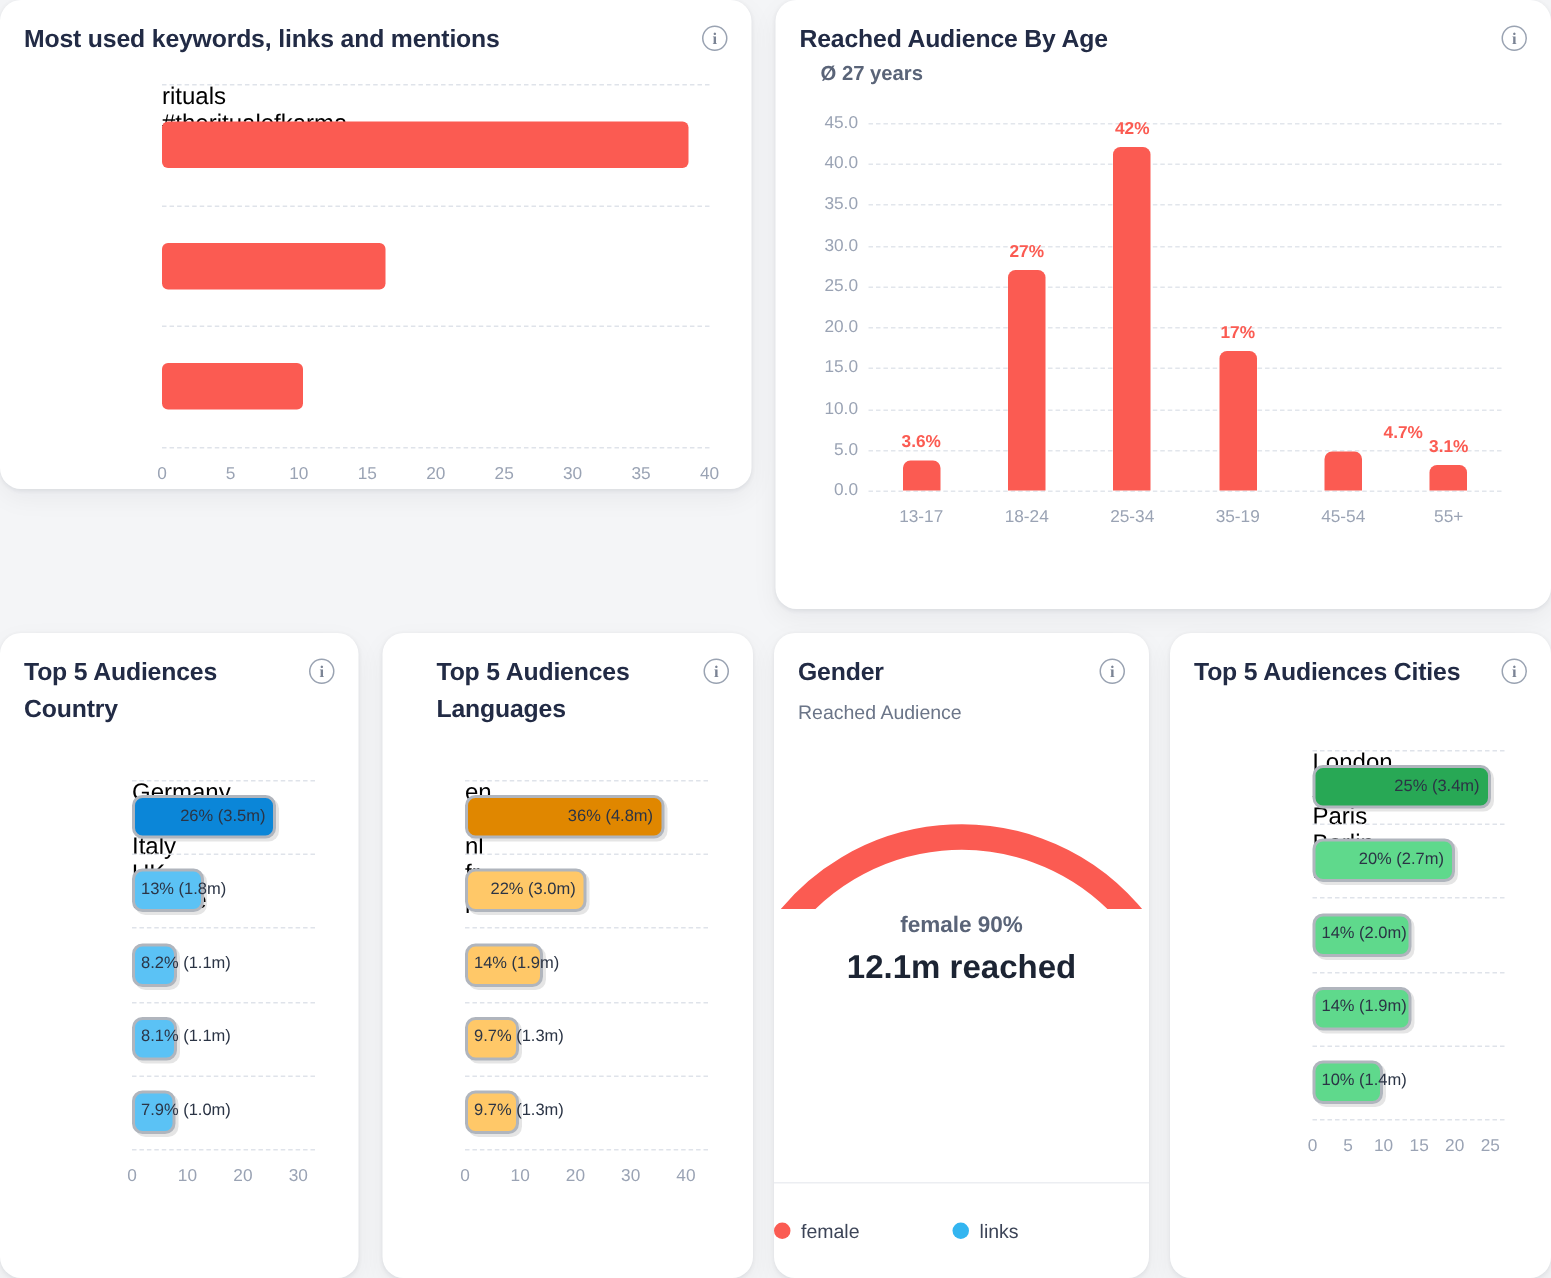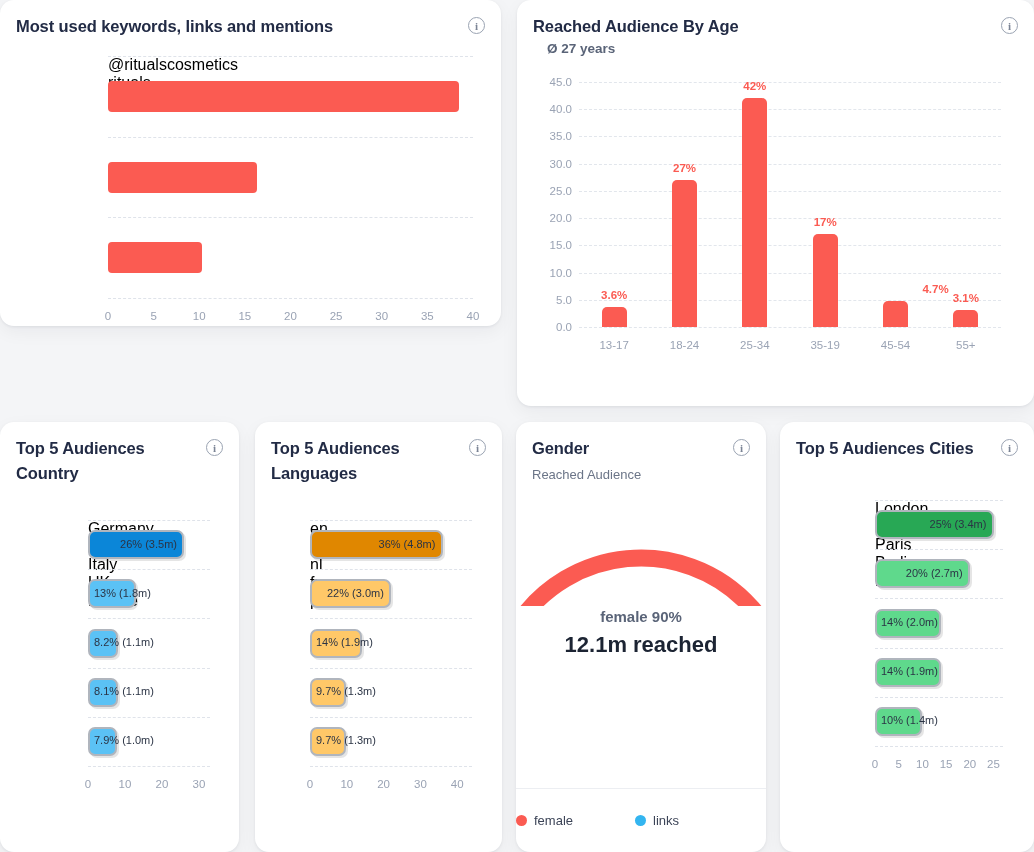--- a/index.html
+++ b/index.html
@@ -117,21 +117,20 @@
       <div class="card-title">Most used keywords, links and mentions</div>
       <div class="info-icon">i</div>
     </div>
     <div class="hbar-plot" id="plot-keywords" style="position:absolute;left:108px;top:56px;width:365px;height:282px;">
         <div class="hgrid">
           <div class="gline" style="top: 0px; left: 0px; width: 365px;"></div>
           <div class="gline" style="top: 80.6667px; left: 0px; width: 365px;"></div>
           <div class="gline" style="top: 161.333px; left: 0px; width: 365px;"></div>
           <div class="gline" style="top: 242px; left: 0px; width: 365px;"></div>
         </div>
-        <div class="cat" style="top: 33.3333px; right: 100%; margin-right: 9px;">@ritualscosmetics</div>
         <div class="bar plain" style="left: 0px; top: 24.8333px; width: 351.312px; height: 31px; background: rgb(251, 91, 82);"></div>
         <div class="cat" style="top: 114px; right: 100%; margin-right: 9px;">rituals</div>
         <div class="bar plain" style="left: 0px; top: 105.5px; width: 148.738px; height: 31px; background: rgb(251, 91, 82);"></div>
         <div class="cat" style="top: 194.667px; right: 100%; margin-right: 9px;">#theritualofkarma</div>
         <div class="bar plain" style="left: 0px; top: 186.167px; width: 93.9875px; height: 31px; background: rgb(251, 91, 82);"></div>
         <div class="axis-x" style="top: 254px;">
           <div class="tick" style="left: 0px;">0</div>
           <div class="tick" style="left: 45.625px;">5</div>
           <div class="tick" style="left: 91.25px;">10</div>
           <div class="tick" style="left: 136.875px;">15</div>
@@ -225,21 +224,21 @@
         <div class="bar-label" style="top: 214.4px; left: 6px;">7.9% (1.0m)</div>
         <div class="axis-x" style="top: 258px;">
           <div class="tick" style="left: 0px;">0</div>
           <div class="tick" style="left: 36.9697px;">10</div>
           <div class="tick" style="left: 73.9394px;">20</div>
           <div class="tick" style="left: 110.909px;">30</div>
         </div>
       </div>
   </div>
 
-  <div class="card" style="left:255px;top:422px;width:247px;height:430px;">
+  <div class="card" style="left:255px;top:422px;width:247px;height:430px;padding-left:20px;">
     <div class="card-head">
       <div class="card-title narrow">Top 5 Audiences Languages</div>
       <div class="info-icon">i</div>
     </div>
     <div class="hbar-plot" id="plot-languages" style="position:absolute;left:55px;top:98px;width:162px;height:288px;">
         <div class="hgrid">
           <div class="gline" style="top: 0px; left: 0px; width: 162px;"></div>
           <div class="gline" style="top: 49.2px; left: 0px; width: 162px;"></div>
           <div class="gline" style="top: 98.4px; left: 0px; width: 162px;"></div>
           <div class="gline" style="top: 147.6px; left: 0px; width: 162px;"></div>

